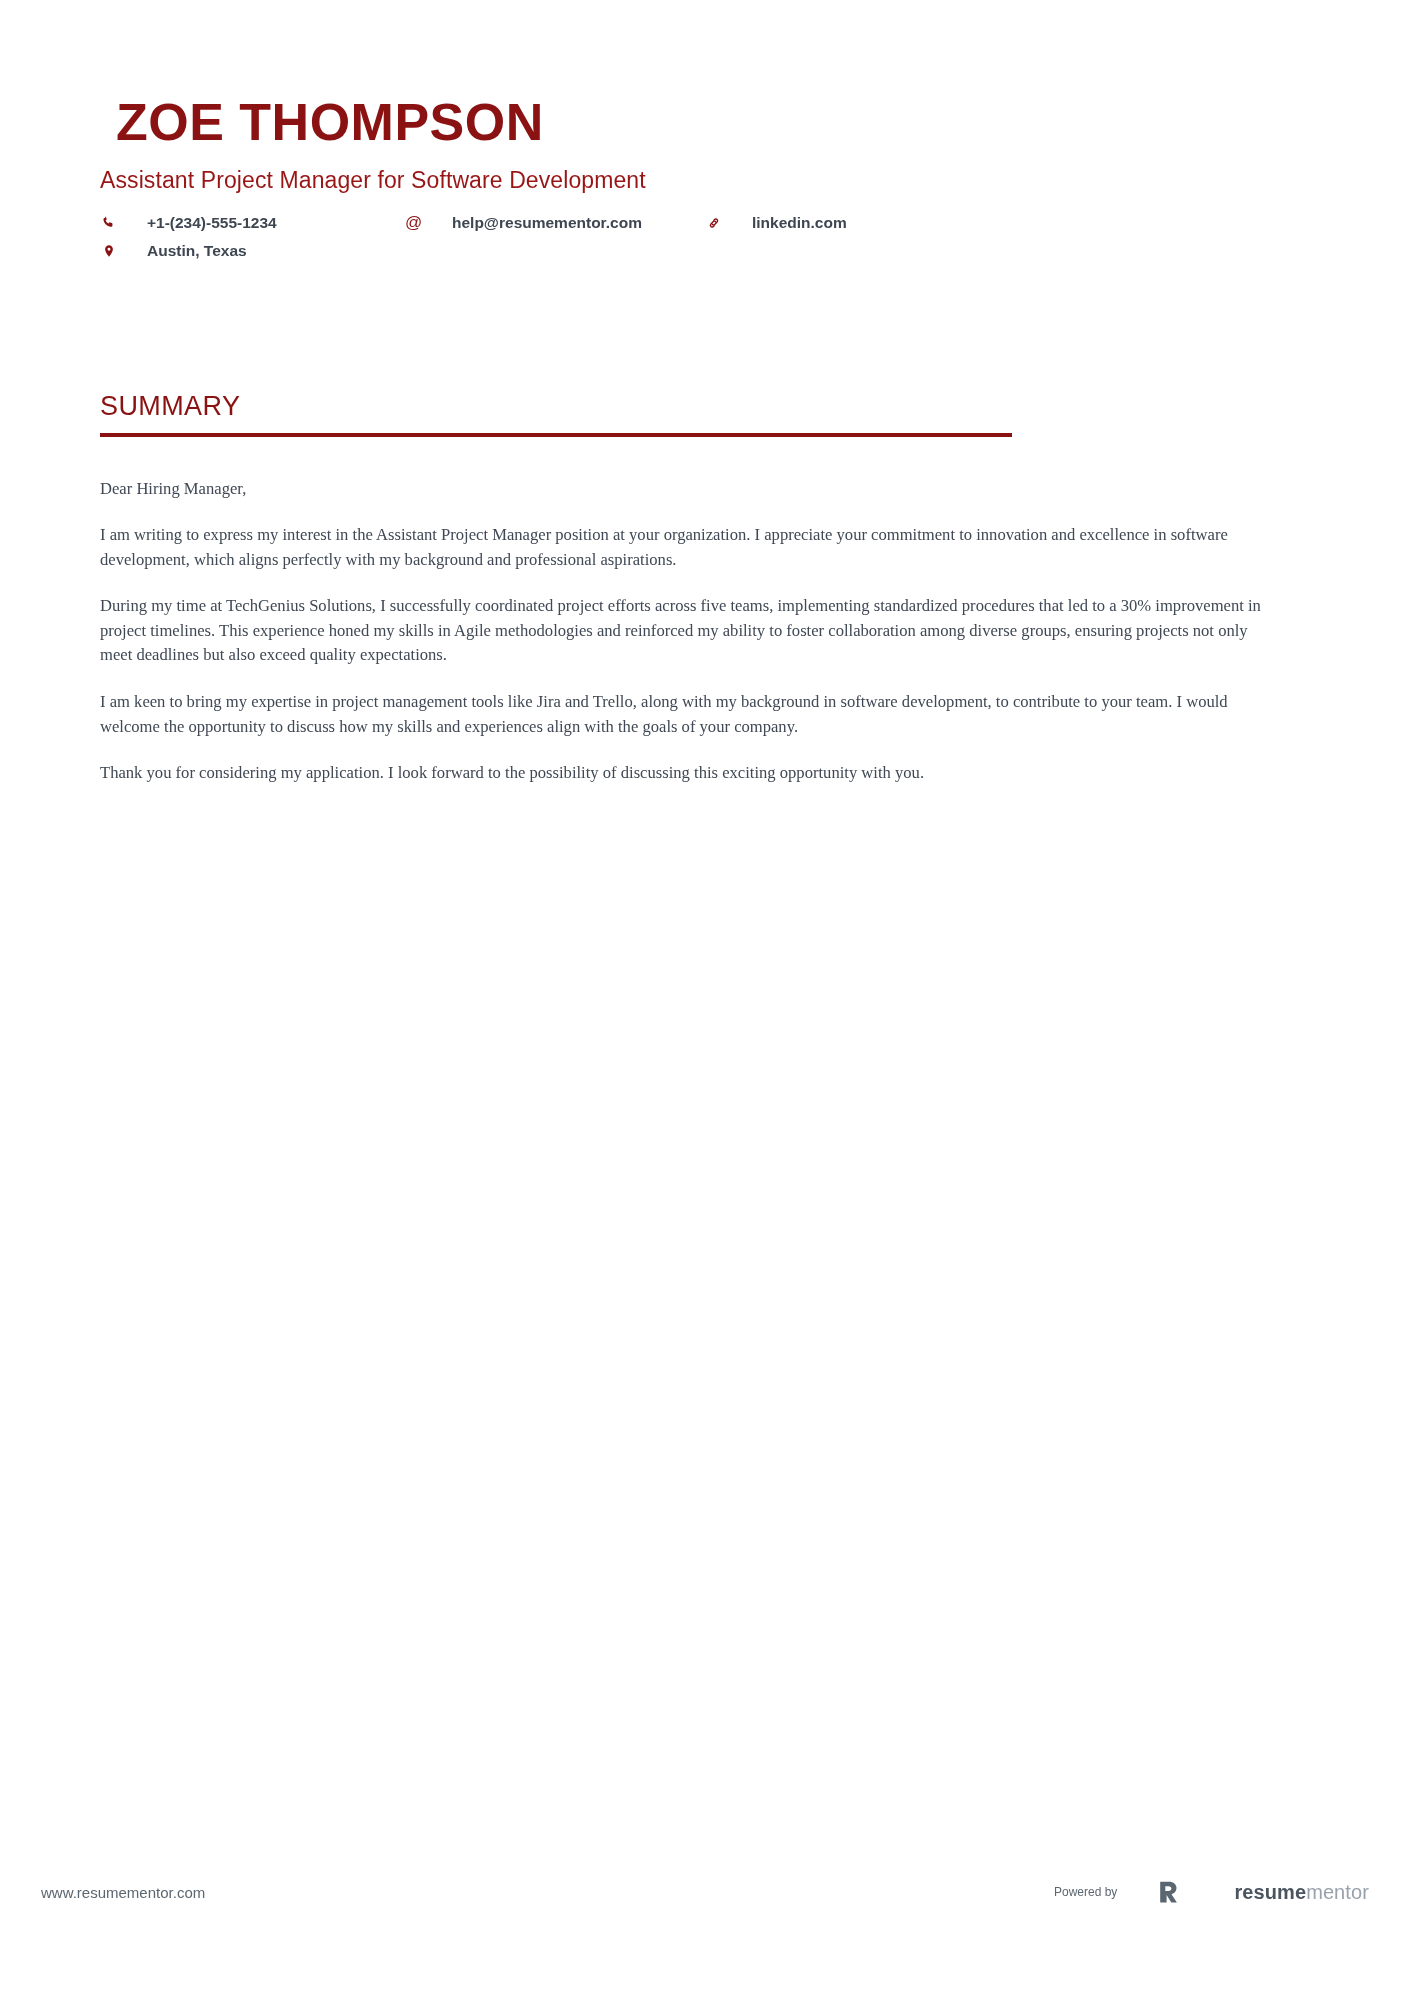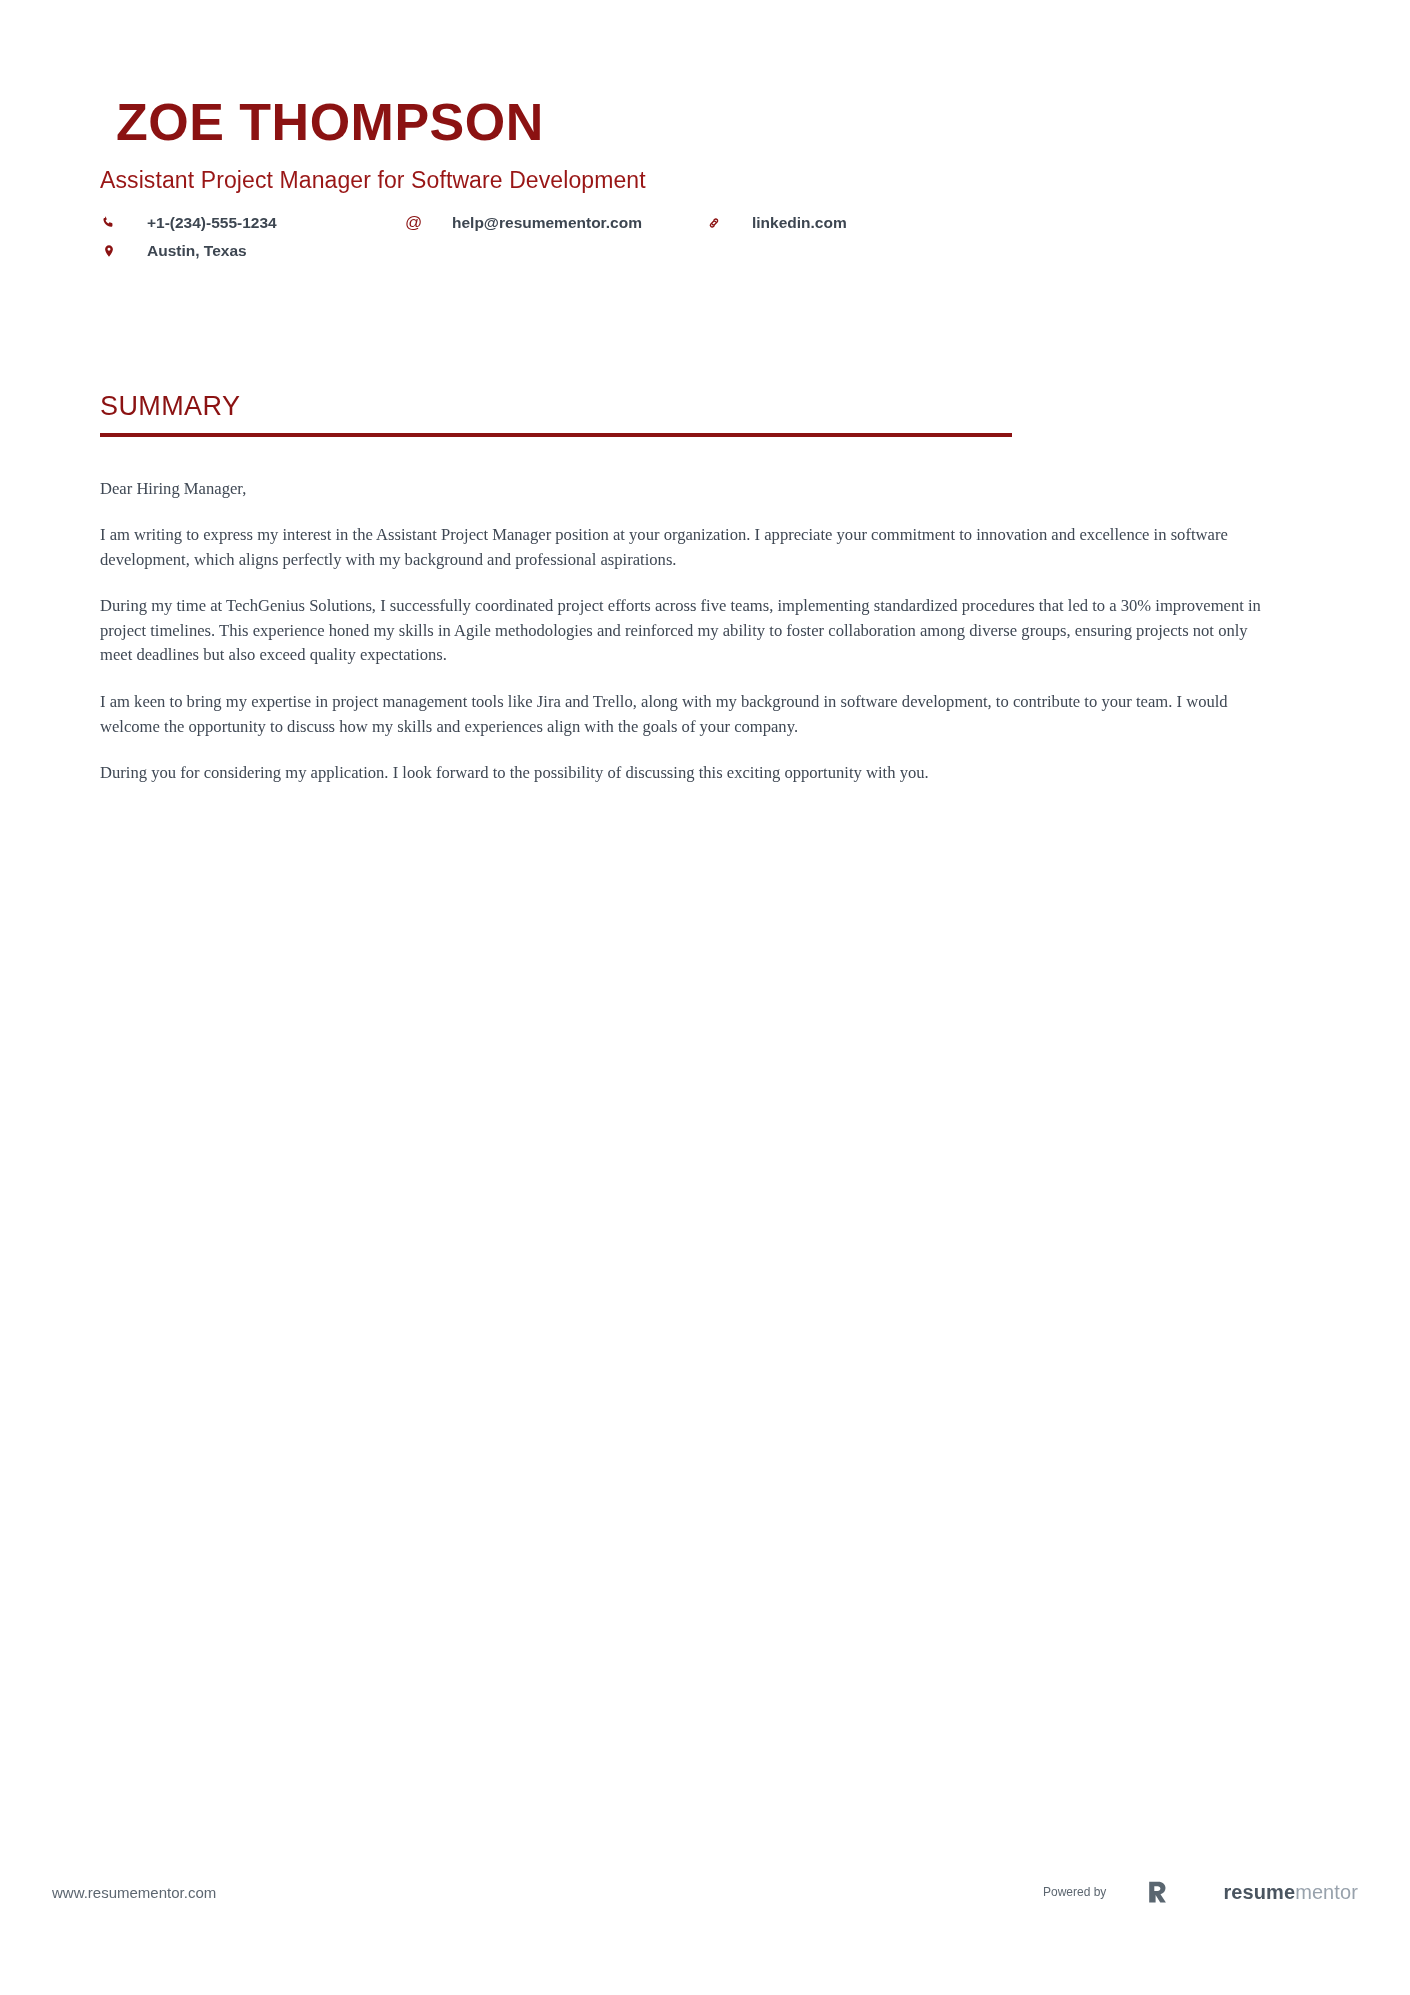--- a/index.html
+++ b/index.html
@@ -123,21 +123,21 @@
   }
   .letter-body p:last-child { margin-bottom: 0; }
 
   
   .footer {
     position: absolute;
     left: 0;
     top: 1872px;
     width: 1410px;
     height: 40px;
-    padding: 0 52px;
+    padding: 0 41px;
     display: flex;
     align-items: center;
     justify-content: space-between;
   }
   .footer-url {
     font-size: 15px;
     color: #5c6670;
     font-weight: 400;
   }
   .powered {
@@ -227,21 +227,21 @@
 
   <div class="section" style="top:392px;">
     <h2 class="section-head">SUMMARY</h2>
     <div class="section-rule"></div>
 
     <div class="letter-body">
       <p>Dear Hiring Manager,</p>
       <p>I am writing to express my interest in the Assistant Project Manager position at your organization. I appreciate your commitment to innovation and excellence in software development, which aligns perfectly with my background and professional aspirations.</p>
       <p>During my time at TechGenius Solutions, I successfully coordinated project efforts across five teams, implementing standardized procedures that led to a 30% improvement in project timelines. This experience honed my skills in Agile methodologies and reinforced my ability to foster collaboration among diverse groups, ensuring projects not only meet deadlines but also exceed quality expectations.</p>
       <p>I am keen to bring my expertise in project management tools like Jira and Trello, along with my background in software development, to contribute to your team. I would welcome the opportunity to discuss how my skills and experiences align with the goals of your company.</p>
-      <p>During you for considering my application. I look forward to the possibility of discussing this exciting opportunity with you.</p>
+      <p>Thank you for considering my application. I look forward to the possibility of discussing this exciting opportunity with you.</p>
     </div>
   </div>
 
   <div class="footer">
     <div class="footer-url">www.resumementor.com</div>
 
     <div class="powered">
       <span class="powered-label">Powered by</span>
       <span class="brand">
         <span class="brand-mark">

